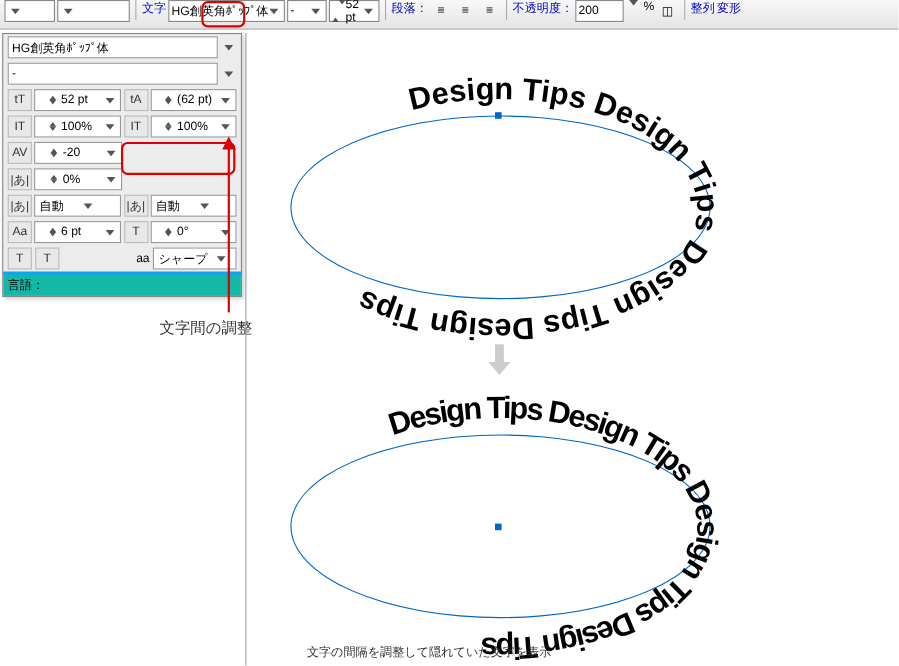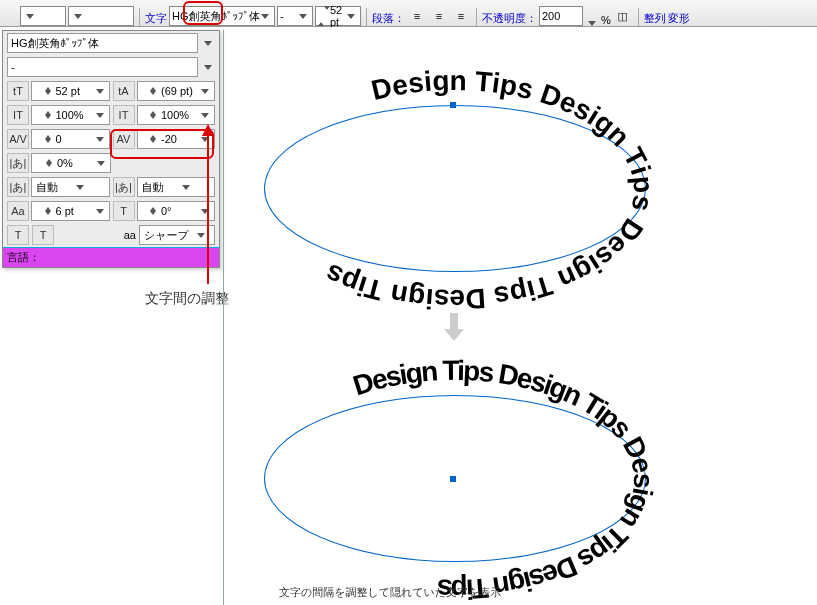--- a/index.html
+++ b/index.html
@@ -1,16 +1,16 @@
 <!DOCTYPE html>
 <html><head>
 <meta charset="utf-8">
 <style>
 body{margin:0;font-family:"MS UI Gothic",sans-serif;font-size:11px;background:#fff;width:817px;color:#000}
-.topbar{display:flex;align-items:flex-end;height:26px;background:linear-gradient(#f8f8f8,#e4e4e4);border-bottom:1px solid #999;padding:0 20px;gap:2px}
+.topbar{display:flex;align-items:flex-start;height:26px;background:linear-gradient(#f8f8f8,#e4e4e4);border-bottom:1px solid #999;padding:0 4px;gap:2px}
 .sep{width:1px;height:18px;background:#aaa;margin:0 3px}
 .field{display:inline-flex;align-items:center;border:1px solid #888;background:#fff;height:18px;padding:0 2px}
 .drop{width:0;height:0;border-left:4px solid transparent;border-right:4px solid transparent;border-top:5px solid #555;margin:0 3px}
 .topbar .lbl{color:#0000cc}
 .font-box{width:100px}
 .size-box{width:40px}
 .op-box{width:38px}
 .btn{width:18px;height:18px;display:inline-flex;align-items:center;justify-content:center;border:1px solid transparent;background:transparent}
 
 
@@ -111,21 +111,21 @@
           <span class="drop"></span>
         </span>
       </div>
     <div class="half" style="display:flex;gap:2px">
         <span class="ico">tA</span>
         <span class="cell" style="flex:1">
           <span class="spin">
             <span class="tri up"></span>
             <span class="tri down"></span>
           </span>
-          <span class="val">(69 pt)</span>
+          <span class="val">(62 pt)</span>
           <span class="drop"></span>
         </span>
       </div>
   </div>
 
   <div class="panel-row">
     <div class="half" style="display:flex;gap:2px">
         <span class="ico">IT</span>
         <span class="cell" style="flex:1">
           <span class="spin">
@@ -143,31 +143,20 @@
             <span class="tri up"></span>
             <span class="tri down"></span>
           </span>
           <span class="val">100%</span>
           <span class="drop"></span>
         </span>
       </div>
   </div>
 
   <div class="panel-row">
-    <div class="half" style="display:flex;gap:2px">
-        <span class="ico">A/V</span>
-        <span class="cell" style="flex:1">
-          <span class="spin">
-            <span class="tri up"></span>
-            <span class="tri down"></span>
-          </span>
-          <span class="val">0</span>
-          <span class="drop"></span>
-        </span>
-      </div>
     <div class="half" style="display:flex;gap:2px">
         <span class="ico">AV</span>
         <span class="cell" style="flex:1">
           <span class="spin">
             <span class="tri up"></span>
             <span class="tri down"></span>
           </span>
           <span class="val">-20</span>
           <span class="drop"></span>
         </span>
@@ -235,21 +224,21 @@
     <span class="ico">T</span>
     <span class="ico">T</span>
     <span style="flex:1"></span>
     <span>aa</span>
     <span class="cell" style="width:70px">
         <span class="val">シャープ</span>
         <span class="drop"></span>
       </span>
   </div>
 
-  <div class="panel-row" style="background:#d946ef;border-top:1px solid #0ea5e9">
+  <div class="panel-row" style="background:#14b8a6;border-top:3px solid #0ea5e9">
     <span>言語：</span>
   </div>
 </div>
 
 <div class="arrow-red"></div>
 <div class="note" style="left:145px;top:290px">文字間の調整</div>
 
 <div class="canvas">
 
   <div class="ellipse" style="left:40px;top:75px;width:380px;height:165px"></div>

